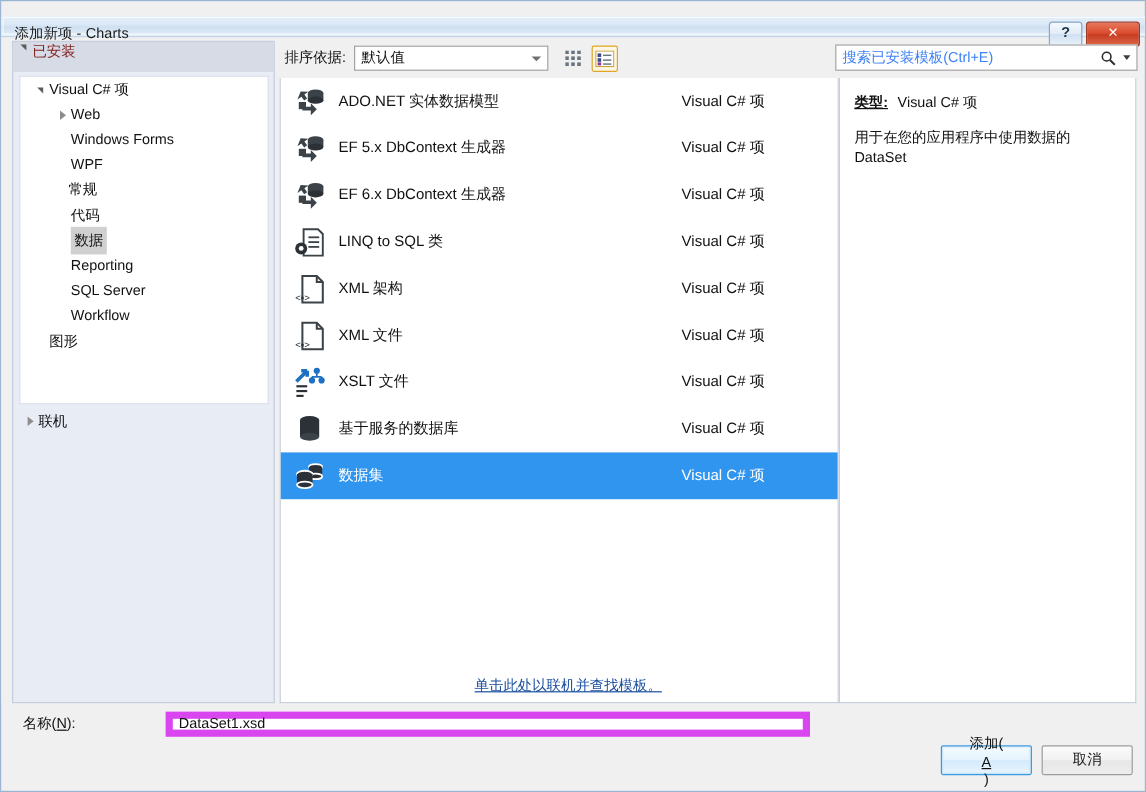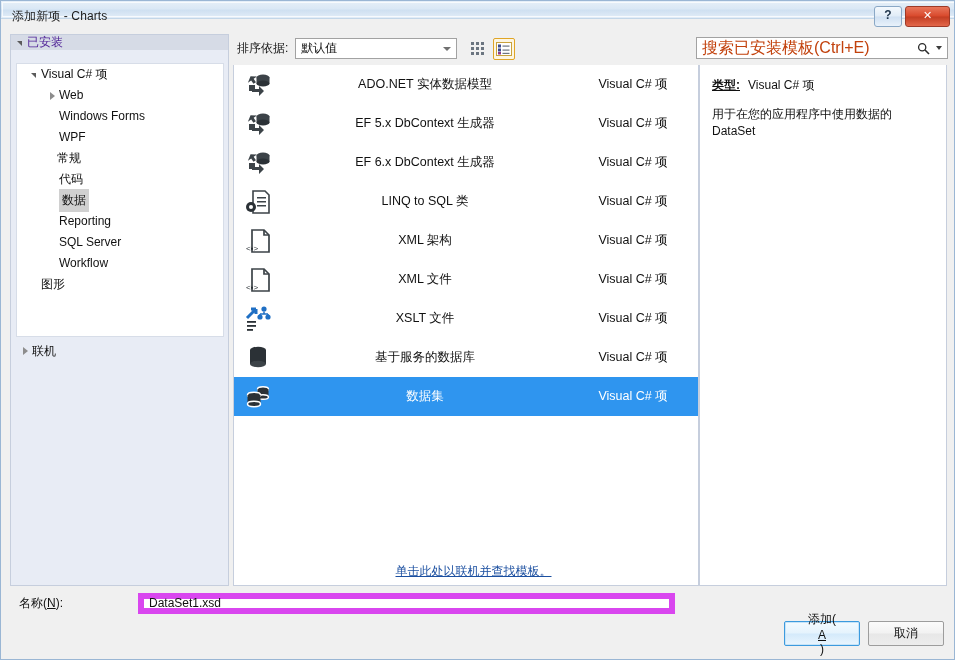--- a/index.html
+++ b/index.html
@@ -20,21 +20,21 @@
     height: 660px;
     box-sizing: border-box;
     background: #f0f0f0;
     border: 1px solid #9ab6d4;
     overflow: hidden;
   }
 
   
   .titlebar {
     position: absolute;
-    left: 0; top: 0;
+    left: 0; top: 12px;
     width: 955px;
     height: 18px;
     background: linear-gradient(to bottom, #e6eff8 0%, #dae8f5 45%, #cfe0f1 55%, #e2edf8 100%);
     border-bottom: 1px solid #c3d6e8;
     box-sizing: border-box;
   }
   .titlebar-inner {
     position: absolute;
     left: 1px; top: 1px; right: 1px; bottom: 1px;
     border: 1px solid rgba(255,255,255,0.75);
@@ -167,22 +167,22 @@
     width: 252px;
     height: 22px;
     box-sizing: border-box;
     background: #ffffff;
     border: 1px solid #a2a2a2;
     display: flex;
     align-items: center;
   }
   .search-ph {
     margin-left: 5px;
-    font-size: 16px;
-    color: #c2410c;
+    font-size: 12px;
+    color: #3b82f6;
     flex: 1;
     white-space: nowrap;
     overflow: hidden;
   }
   .search-icon {
     width: 22px;
     display: flex;
     align-items: center;
     justify-content: center;
     color: #2b2b2b;
@@ -206,26 +206,26 @@
     position: absolute;
     left: 9px;
     top: 33px;
     width: 219px;
     height: 552px;
     background: #e8ecf5;
     border: 1px solid #c6cedd;
     box-sizing: border-box;
   }
   .tree-header {
-    height: 15px;
+    height: 25px;
     background: #d6dbe6;
     display: flex;
-    align-items: center;
-    font-size: 12px;
-    color: #4c1d95;
+    align-items: flex-start;
+    font-size: 12px;
+    color: #7f1d1d;
     box-sizing: border-box;
   }
   .tri {
     width: 16px;
     display: flex;
     align-items: center;
     justify-content: center;
     flex: none;
   }
   .tri.open:after {
@@ -289,21 +289,20 @@
     background: #ffffff;
     border: 1px solid #c6cedd;
     border-top: none;
     box-sizing: border-box;
   }
   .list-row {
     height: 39px;
     display: flex;
     align-items: center;
     cursor: default;
-    text-align: center;
   }
   .list-row.selected {
     background: #2f95ef;
   }
   .row-icon {
     width: 48px;
     min-width: 48px;
     height: 39px;
     display: flex;
     align-items: center;

